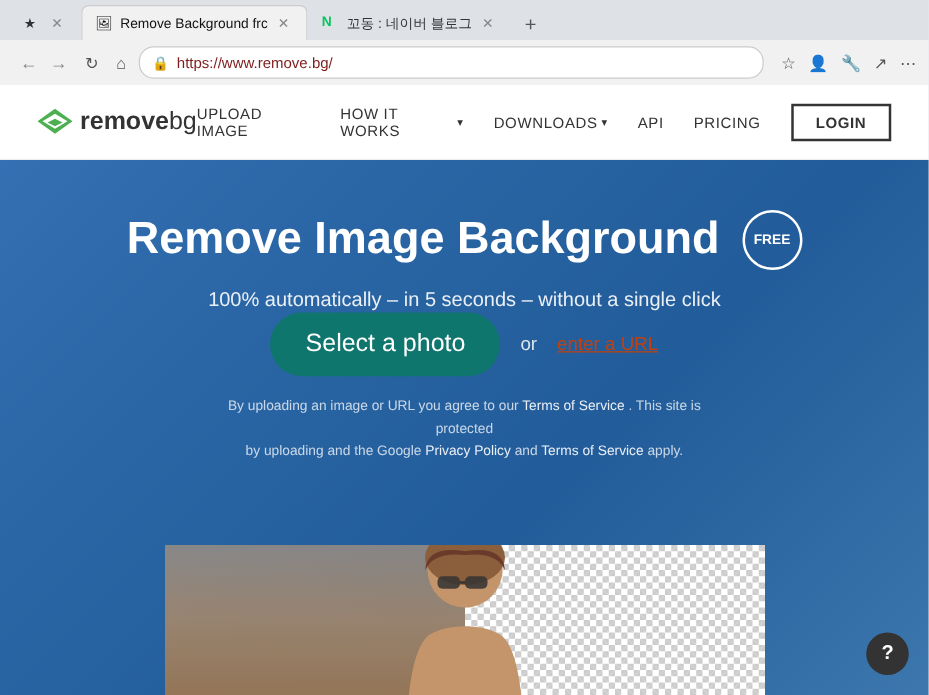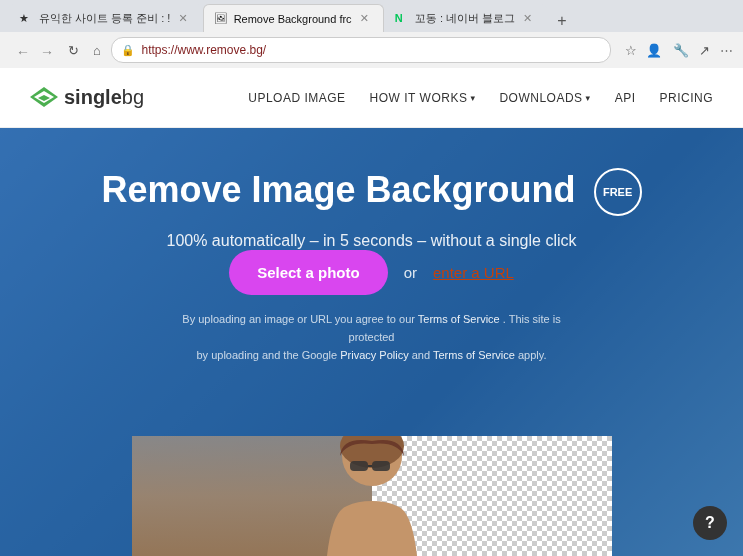--- a/index.html
+++ b/index.html
@@ -75,27 +75,27 @@
       height: 48px; 
       font-size: 11px; 
       font-weight: 700; 
       color: #fff; 
       margin-left: 8px;
       vertical-align: middle;
     }
     .hero-subtitle { font-size: 16px; color: rgba(255,255,255,0.9); }
     .hero-actions { display: flex; align-items: center; justify-content: center; gap: 16px; margin-bottom: 16px; }
     .select-photo-btn { 
-      background: #d946ef; 
+      background: #0f766e; 
       color: #fff; 
       border: none; 
       border-radius: 30px; 
       padding: 14px 28px; 
-      font-size: 15px; 
-      font-weight: 700; 
+      font-size: 20px; 
+      font-weight: 400; 
       cursor: pointer;
     }
     .or-text { color: rgba(255,255,255,0.85); font-size: 15px; }
     .enter-url-link { color: #c2410c; font-size: 15px; text-decoration: underline; cursor: pointer; }
     .hero-fine-print { font-size: 11px; color: rgba(255,255,255,0.75); line-height: 1.6; max-width: 400px; margin: 0 auto; }
     .hero-fine-print a { color: rgba(255,255,255,0.9); }
 
     
     .demo-area { 
       position: absolute; 
@@ -162,21 +162,20 @@
     }
   </style>
 </head>
 <body>
 
 <div>
 
   <div class="tabs-bar">
     <div class="tab">
       <span class="tab-favicon">★</span>
-      <span class="tab-label">유익한 사이트 등록 준비 : !</span>
       <button class="tab-close">✕</button>
     </div>
     <div class="tab active">
       <span class="tab-favicon">🖼</span>
       <span class="tab-label">Remove Background frc</span>
       <button class="tab-close">✕</button>
     </div>
     <div class="tab">
       <span class="tab-favicon" style="color:#03c75a;font-weight:700;">N</span>
       <span class="tab-label">꼬동 : 네이버 블로그</span>
@@ -209,35 +208,36 @@
 <div class="website">
 
   <nav class="site-nav">
     <div class="logo">
       <svg class="logo-icon" viewBox="0 0 28 22" fill="none">
         <polygon points="14,0 28,10 14,20 0,10" fill="#4caf50"></polygon>
         <polygon points="14,4 24,10 14,16 4,10" fill="#fff"></polygon>
         <polygon points="14,8 20,11 14,14 8,11" fill="#4caf50"></polygon>
       </svg>
       <span class="logo-text">
-        <span>single</span><strong>bg</strong>
+        <span>remove</span><strong>bg</strong>
       </span>
     </div>
     <div class="site-nav-links">
       <a class="nav-link">UPLOAD IMAGE</a>
       <a class="nav-link">
         <span>HOW IT WORKS</span>
         <span class="nav-link-chevron">▾</span>
       </a>
       <a class="nav-link">
         <span>DOWNLOADS</span>
         <span class="nav-link-chevron">▾</span>
       </a>
       <a class="nav-link">API</a>
       <a class="nav-link">PRICING</a>
+      <button class="login-btn">LOGIN</button>
     </div>
   </nav>
 
   <div class="hero">
     <div class="hero-bg"></div>
     <div class="hero-bg-overlay"></div>
 
     <div class="hero-content">
       <h1 class="hero-title">
         <span>Remove Image Background</span>

